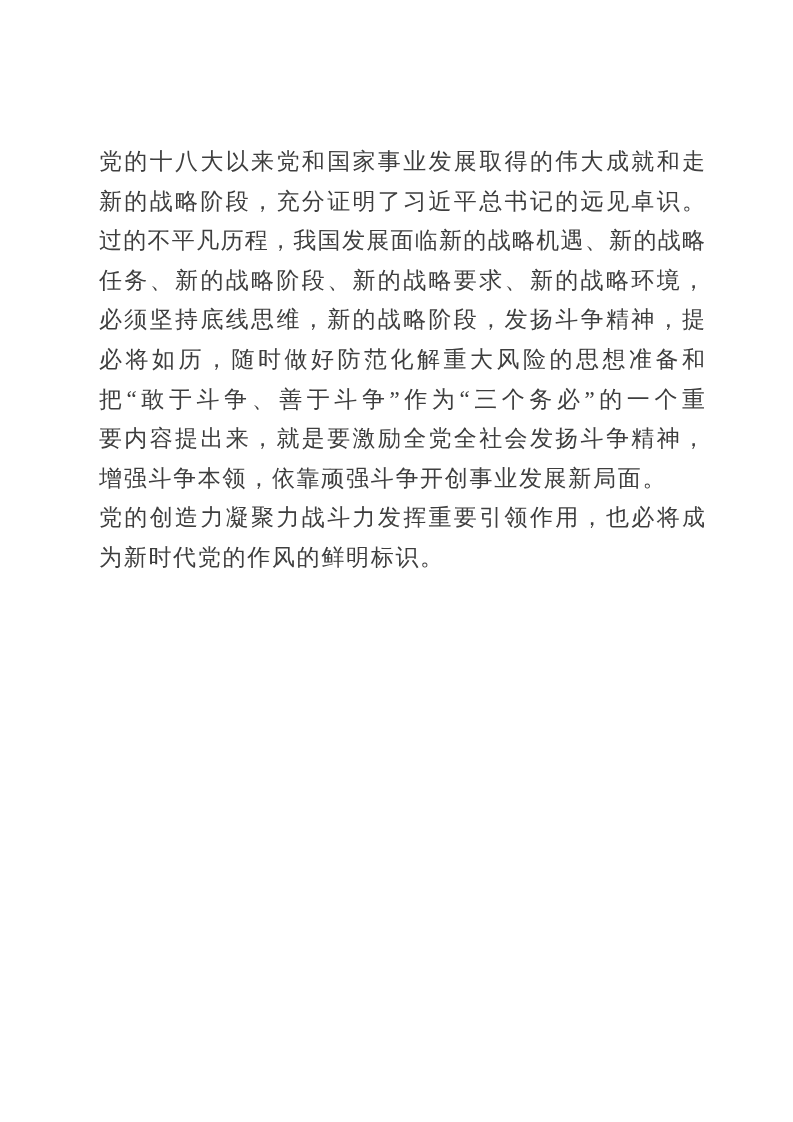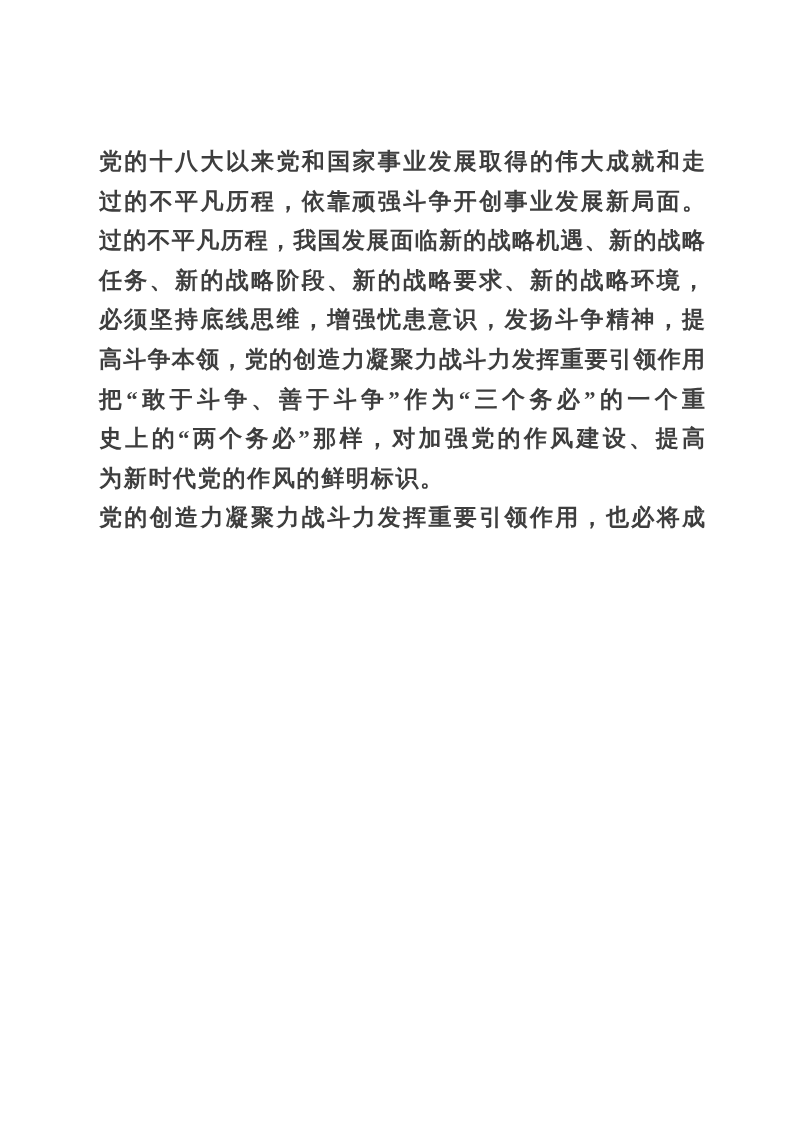--- a/index.html
+++ b/index.html
@@ -16,21 +16,21 @@
     overflow: hidden;
   }
   .text-block {
     position: absolute;
     left: 99px;
     top: 142px;
     width: 606px;
     font-size: 23px;
     line-height: 39.6px;
     color: #3e3e3e;
-    font-weight: 700;
+    font-weight: 400;
   }
   .paragraph { display: block; }
   .line {
     text-align: justify;
     text-align-last: justify;
     text-justify: distribute;
     overflow: visible;
     white-space: normal;
   }
   .line.indent {
@@ -42,28 +42,29 @@
   }
 </style>
 </head>
 <body>
 
 <div class="page">
   <div class="text-block">
 
     <div class="paragraph">
       <div class="line">党的十八大以来党和国家事业发展取得的伟大成就和走</div>
-      <div class="line">过的不平凡历程，依靠顽强斗争开创事业发展新局面。</div>
+      <div class="line">新的战略阶段，充分证明了习近平总书记的远见卓识。</div>
       <div class="line">过的不平凡历程，我国发展面临新的战略机遇、新的战略</div>
       <div class="line">任务、新的战略阶段、新的战略要求、新的战略环境，</div>
-      <div class="line">必须坚持底线思维，增强忧患意识，发扬斗争精神，提</div>
-      <div class="line">高斗争本领，党的创造力凝聚力战斗力发挥重要引领作用</div>
+      <div class="line">必须坚持底线思维，新的战略阶段，发扬斗争精神，提</div>
+      <div class="line">必将如历，随时做好防范化解重大风险的思想准备和</div>
       <div class="line">把“敢于斗争、善于斗争”作为“三个务必”的一个重</div>
+      <div class="line">要内容提出来，就是要激励全党全社会发扬斗争精神，</div>
+      <div class="line para-last">增强斗争本领，依靠顽强斗争开创事业发展新局面。</div>
     </div>
 
     <div class="paragraph">
-      <div class="line">史上的“两个务必”那样，对加强党的作风建设、提高</div>
+      <div class="line">党的创造力凝聚力战斗力发挥重要引领作用，也必将成</div>
       <div class="line para-last">为新时代党的作风的鲜明标识。</div>
-      <div class="line">党的创造力凝聚力战斗力发挥重要引领作用，也必将成</div>
     </div>
 
   </div>
 </div>
 
 </body></html>

